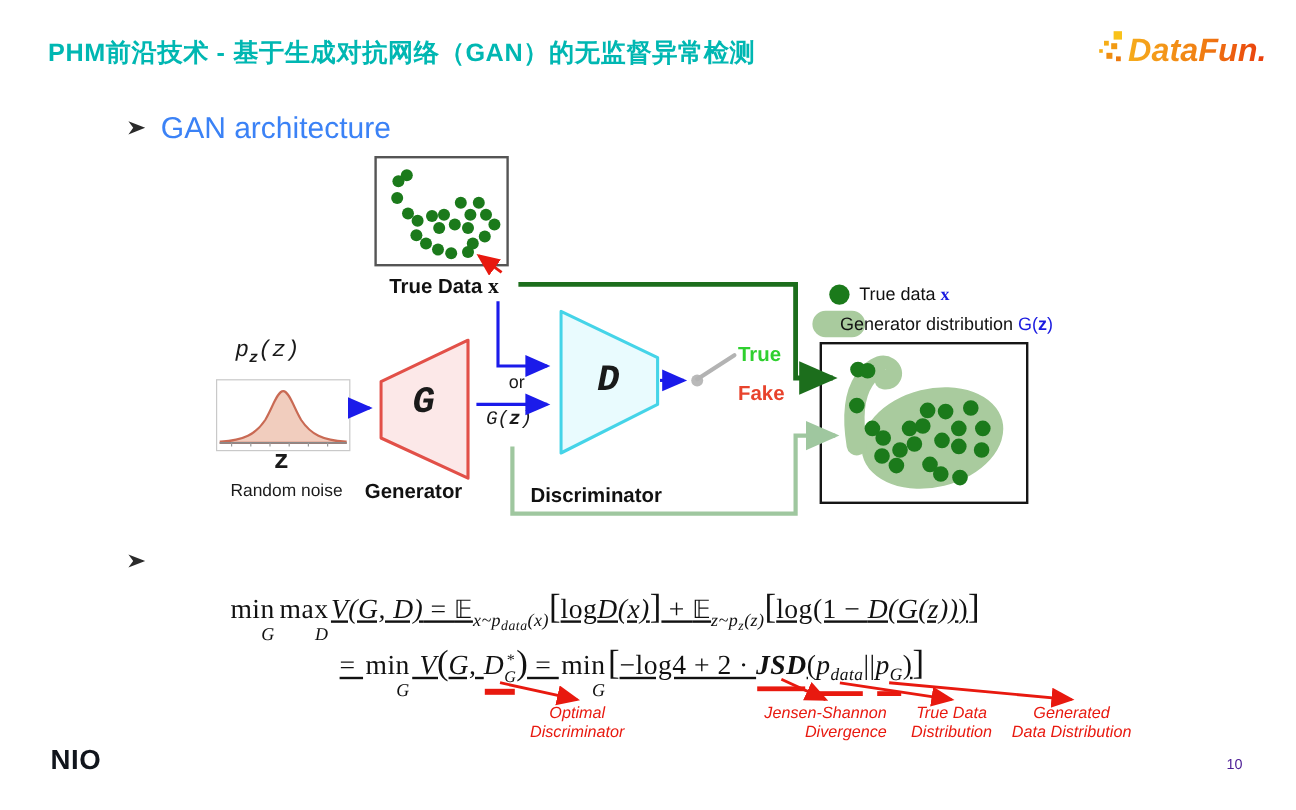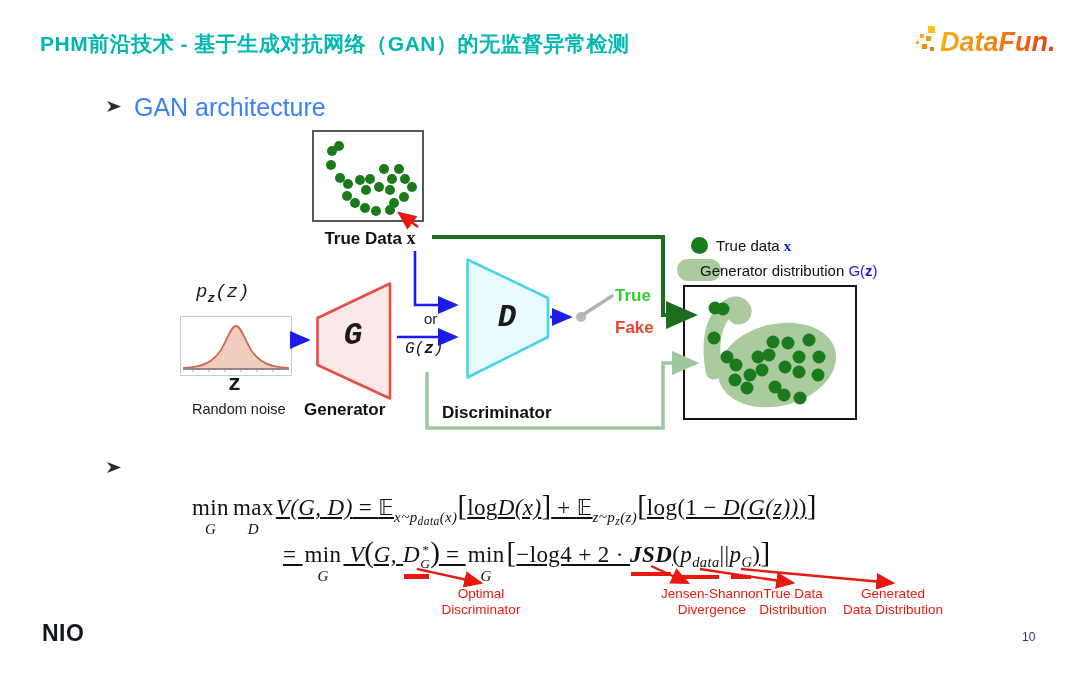--- a/index.html
+++ b/index.html
@@ -34,36 +34,36 @@
   .legend-dot{left:691px;top:237px;width:17px;height:17px;border-radius:50%;background:var(--data-green,#1b7a1b);}
   .legend-pill{left:677px;top:259px;width:44px;height:22px;border-radius:11px;background:var(--blob-green,#a9cb9e);}
   .legend-text{font-size:15px;color:#111;}
   .blue-var{color:#1a1ae0;font-weight:bold;}
   
   .blob-box{left:683px;top:285px;width:174px;height:135px;border:2px solid #151515;background:#fff;box-sizing:border-box;}
   
   .fline{display:flex;align-items:baseline;font-family:"Liberation Serif","DejaVu Serif",serif;
          font-size:23px;color:#111;white-space:pre;letter-spacing:.4px;}
   .fline .frag{white-space:pre;text-decoration:underline;}
-  .mop{display:inline-block;text-align:center;margin:16px 2px;}
+  .mop{display:inline-block;text-align:right;margin:16px 2px;}
   .mop-m{display:block;line-height:1;}
   .mop-s{display:block;font-size:15px;font-style:italic;line-height:1.1;margin-top:2px;}
   .bb{font-family:"DejaVu Sans",sans-serif;font-size:21px;}
   .fsub{position:relative;top:7px;font-size:15px;}
   .fssub{font-size:11.5px;vertical-align:-3px;}
   .brk{font-size:29px;letter-spacing:0;}
   .supsub{display:inline-block;vertical-align:middle;font-size:13.5px;line-height:1.05;text-align:center;}
   .supsub .ss{display:block;}
   .msub2{font-size:14.5px;vertical-align:-5px;}
   .rline{position:relative;}
   .rline::after{content:"";position:absolute;left:1px;right:1px;bottom:-8px;height:4.5px;
                 background:var(--annotation-red,#e8190f);}
   .annot{position:absolute;top:586px;transform:translateX(-50%);text-align:center;
-         color:var(--annotation-red,#e8190f);font-size:13.5px;line-height:16px;}
-  #annot-0{left:481px;}#annot-1{left:712px;}#annot-2{left:793px;}#annot-3{left:893px;text-align:center;}
+         color:var(--annotation-red,#e8190f);font-size:13.5px;line-height:16px;font-style:italic;}
+  #annot-0{left:481px;}#annot-1{left:688px;text-align:right;}#annot-2{left:793px;}#annot-3{left:893px;text-align:center;}
   
   .st-blue{stroke:var(--arrow-blue,#1b1bea);stroke-width:2.6;fill:none;}
   .st-gdark{stroke:var(--line-dark-green,#1c6e1c);stroke-width:4;fill:none;}
   .st-glight{stroke:var(--line-light-green,#9fc79f);stroke-width:3.5;fill:none;}
   .st-red{stroke:var(--annotation-red,#e8190f);stroke-width:2.4;fill:none;}
   .st-gray{stroke:#b3b3b3;stroke-width:3.5;fill:none;stroke-linecap:round;}
   
   .nio{left:42px;top:620px;font-size:23px;font-weight:800;letter-spacing:.5px;color:#11151c;}
   .pagenum{left:1022px;top:630px;font-size:12px;color:#4c1d95;}
 </style>

